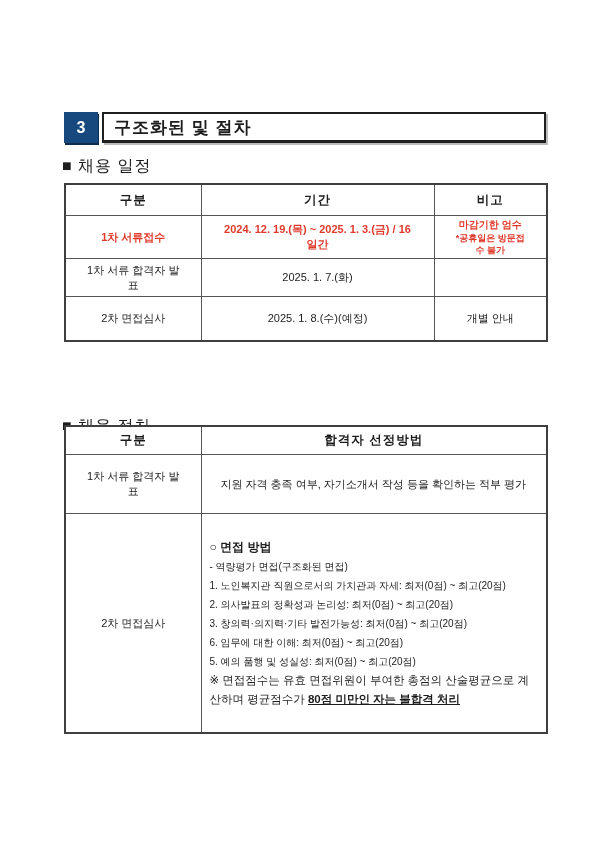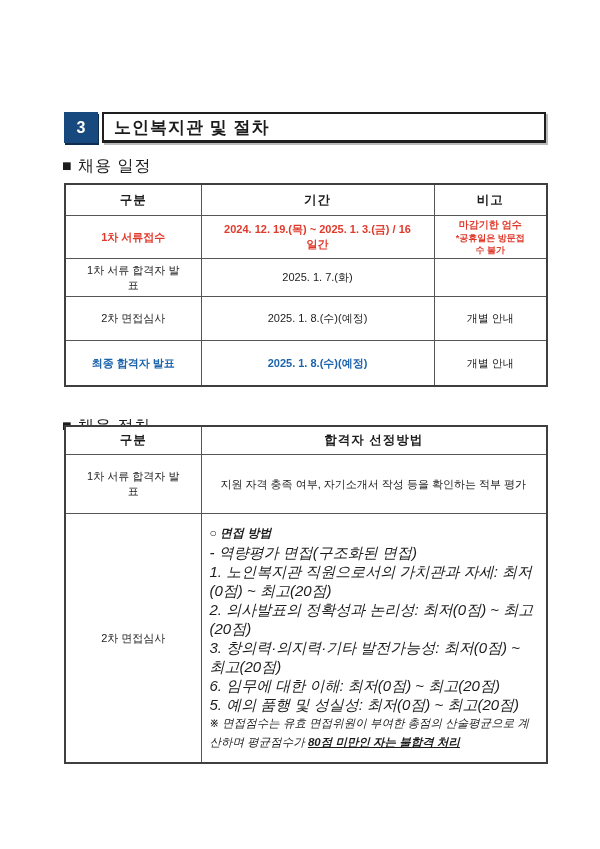--- a/index.html
+++ b/index.html
@@ -43,37 +43,37 @@
   .tbl1 .r3 td{height:39px;}
   .tbl1 .r4 td{height:40px;}
   .red{color:#e03a2c;font-weight:bold;margin-left:36px;}
   .blue{color:#1d64ae;font-weight:bold;}
   .bold{font-weight:normal;}
   .note-main{font-size:10px;line-height:14px;}
   .note-sub{font-size:9px;line-height:12px;display:block;}
   .tbl2 .hrow th{height:23px;}
   .tbl2 .pr1 td{height:54px;}
   .tbl2 .pr2 td{height:198px;}
-  .method-cell{padding:10px 8px !important;font-style:italic;}
-  .method-line{font-size:15px;line-height:19px;}
+  .method-cell{padding:10px 8px !important;}
+  .method-line{font-size:10px;line-height:19px;}
   .m-title{font-weight:bold;font-size:12px;}
   .score-note{font-size:11.5px;line-height:19px;}
   .score-hl{font-weight:bold;text-decoration:underline;}
 
   
   .footnote{position:absolute;left:62px;top:737px;font-size:11.5px;font-weight:bold;letter-spacing:.5px;}
 </style>
 </head>
 <body>
 
 <div class="page">
 
   <div class="doc-header">
     <div class="num-box">3</div>
-    <div class="title-box">노인복지관 및 절차</div>
+    <div class="title-box">구조화된 및 절차</div>
   </div>
 
   <div class="sec-label s1">■ 채용 일정</div>
 
   <table class="tbl tbl1">
     <colgroup>
         <col style="width:136px">
         <col style="width:233px">
         <col style="width:113px">
       </colgroup>
@@ -92,25 +92,20 @@
       </td>
     </tr>
     <tr class="r2">
       <td class="center">1차 서류 합격자 발표</td>
       <td class="center">2025. 1. 7.(화)</td>
       <td class="center"></td>
     </tr>
     <tr class="r3">
       <td class="center">2차 면접심사</td>
       <td class="center">2025. 1. 8.(수)(예정)</td>
-      <td class="center bold">개별 안내</td>
-    </tr>
-    <tr class="r4">
-      <td class="center blue">최종 합격자 발표</td>
-      <td class="center blue">2025. 1. 8.(수)(예정)</td>
       <td class="center bold">개별 안내</td>
     </tr>
   </tbody>
     </table>
 
   <div class="sec-label s2">■ 채용 절차</div>
 
   <table class="tbl tbl2">
     <colgroup>
         <col style="width:136px">

